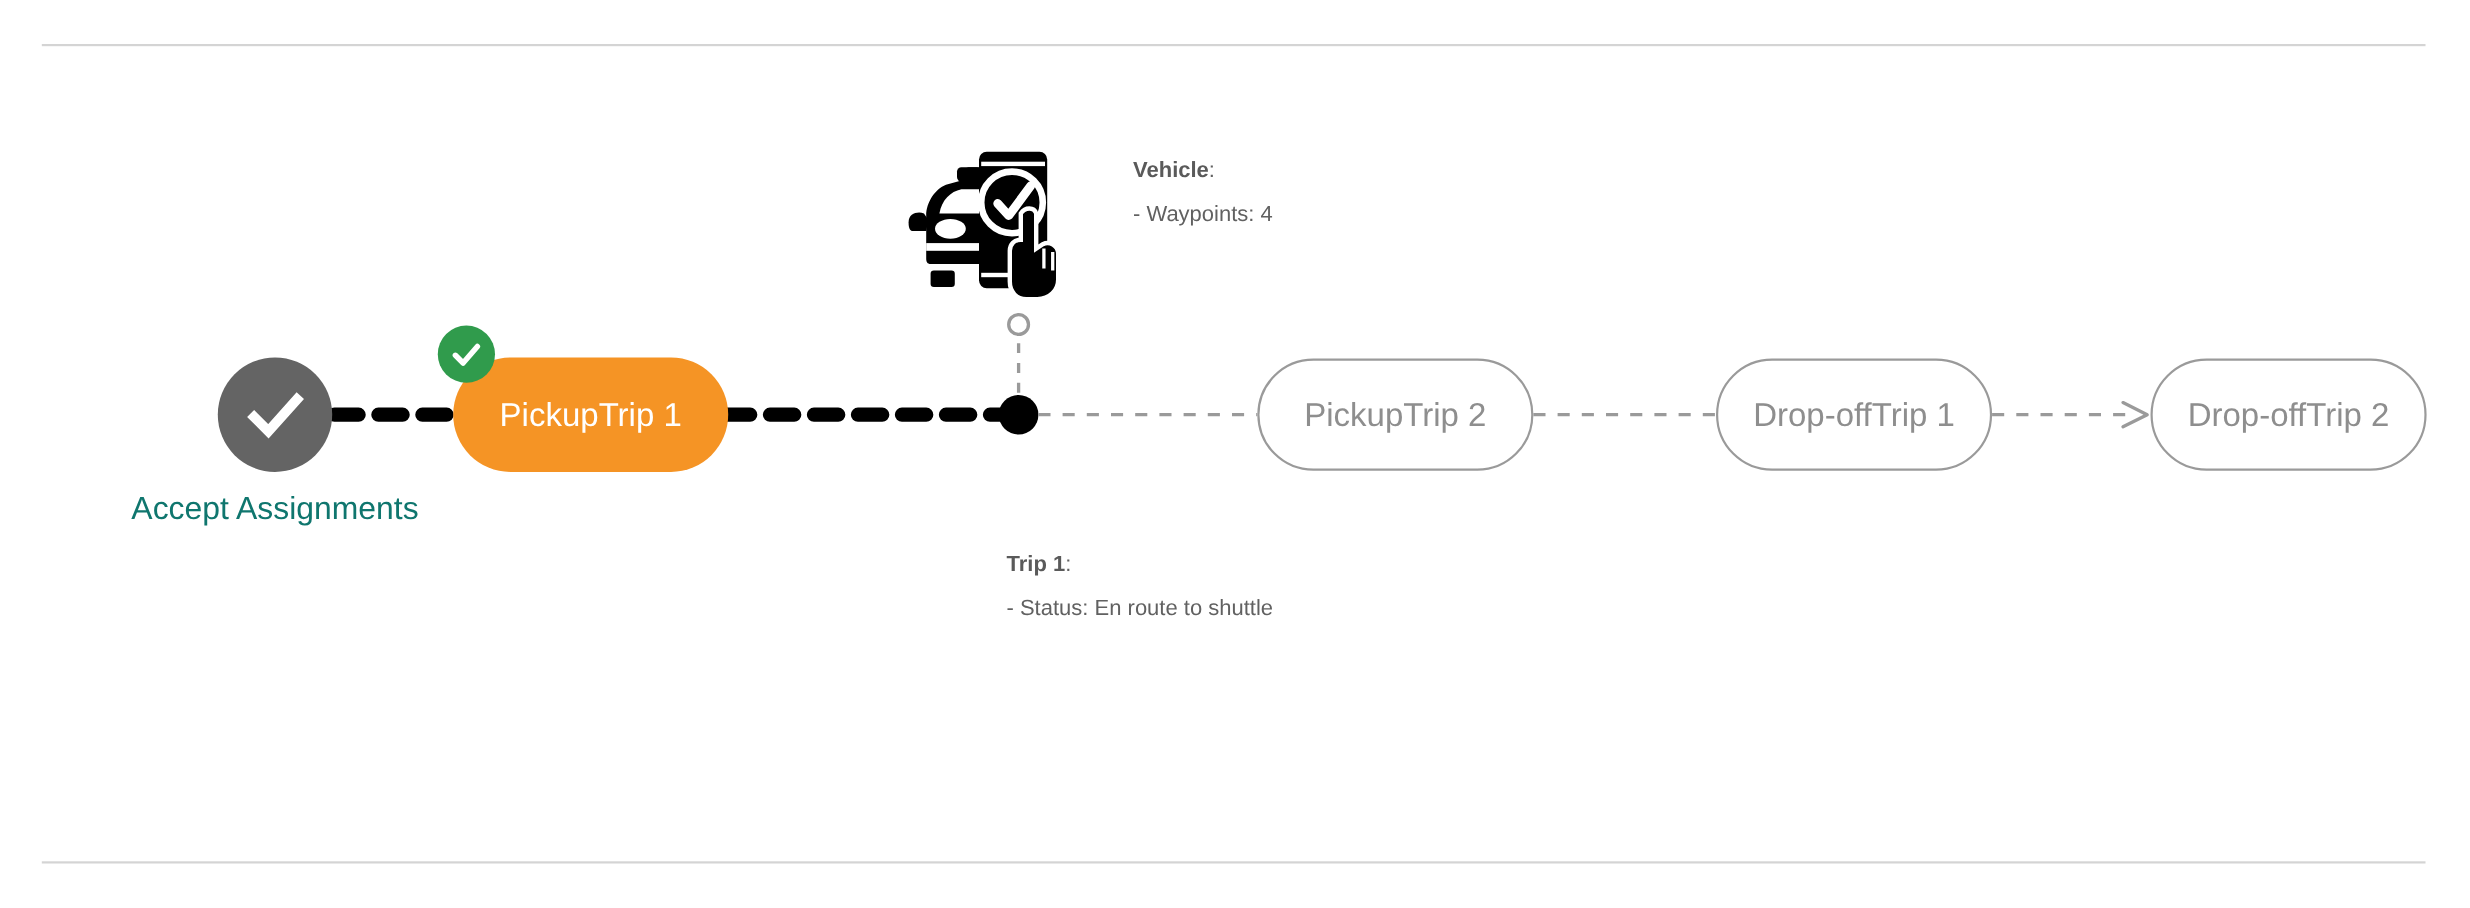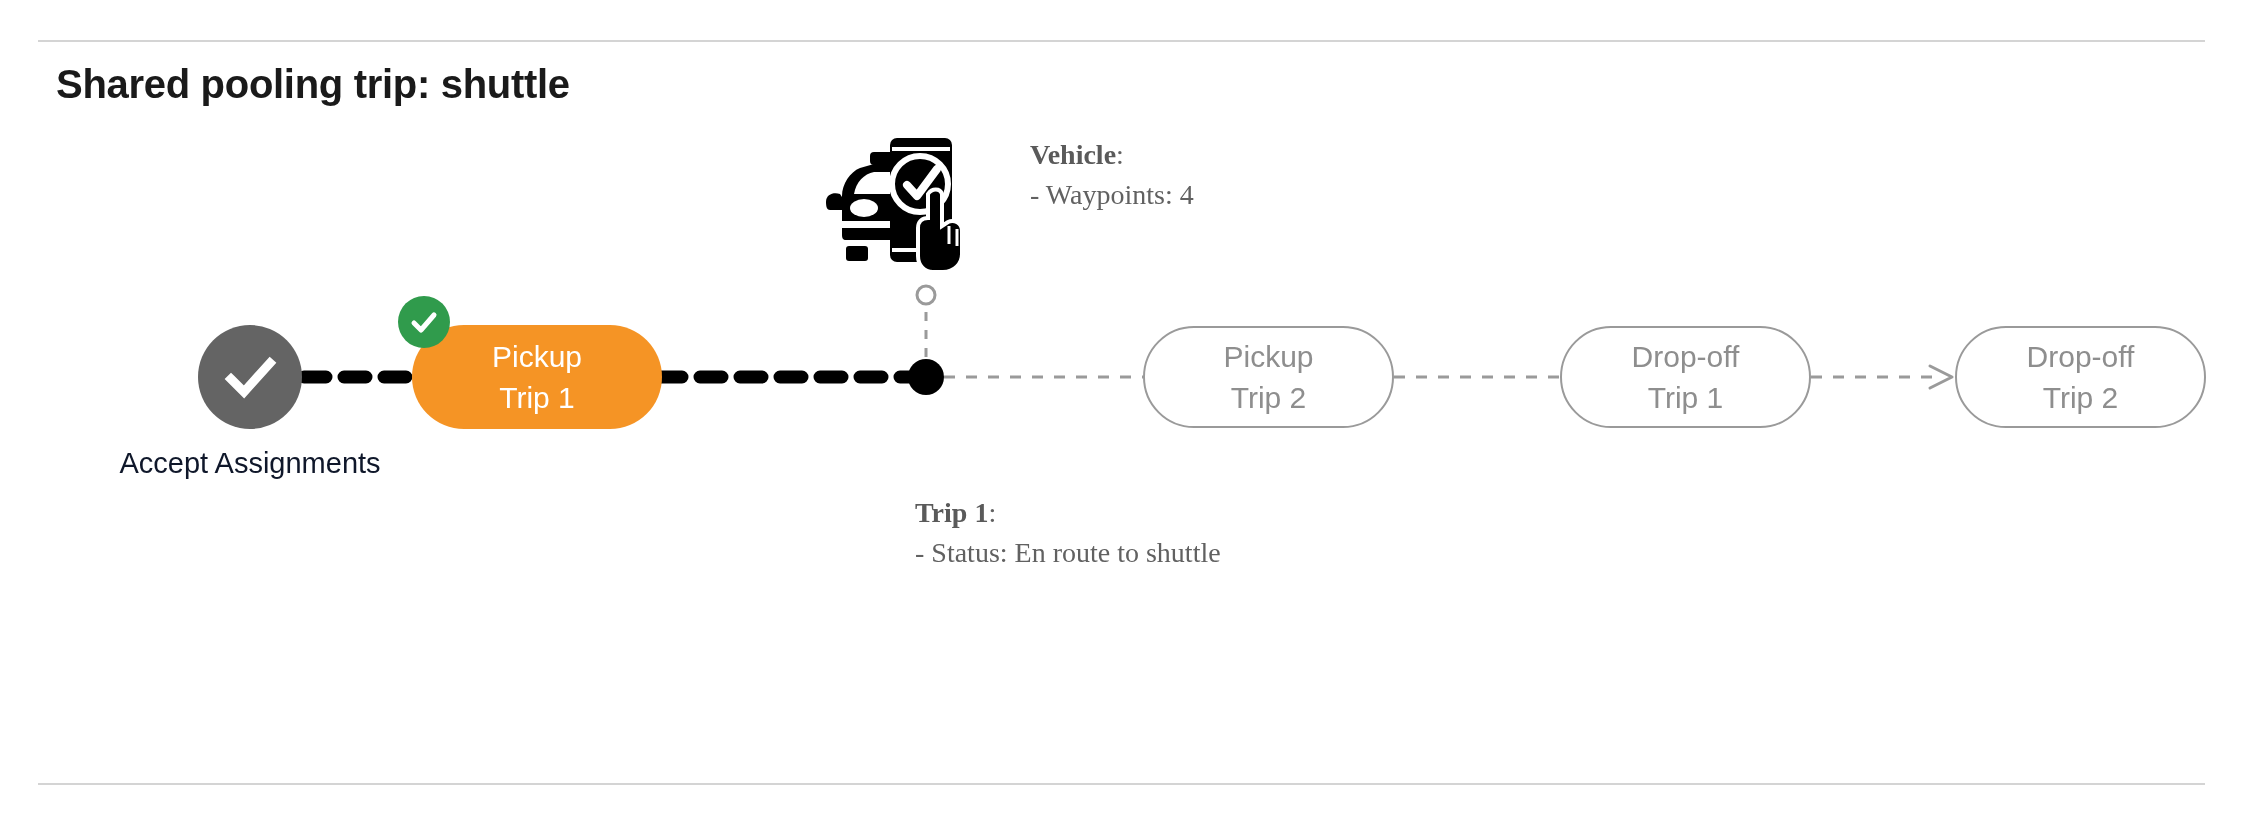--- a/index.html
+++ b/index.html
@@ -70,30 +70,30 @@
   .accept-node svg { display: block; }
 
   .accept-label {
     position: absolute;
     left: 110px;
     top: 443px;
     width: 280px;
     text-align: center;
     font-size: 29px;
     line-height: 41px;
-    color: #0f172a;
+    color: #0f766e;
   }
 
   
   .pill {
     position: absolute;
     box-sizing: border-box;
     border-radius: 54px;
     display: flex;
-    flex-direction: column;
+    flex-direction: row;
     align-items: center;
     justify-content: center;
     font-size: 30px;
     line-height: 41px;
     white-space: nowrap;
   }
   .pill .pill-line { display: block; }
 
   .pill.active {
     background: #F59425;
@@ -133,41 +133,39 @@
     left: 812px;
     top: 122px;
     width: 160px;
     height: 152px;
   }
   .vehicle-icon svg { display: block; }
 
   
   .annot {
     position: absolute;
-    font-size: 28px;
+    font-size: 20px;
     line-height: 40px;
     color: #616161;
     white-space: nowrap;
-    font-family: Liberation Serif, serif;
   }
   .annot .hd { font-weight: bold; color: #5a5a5a; }
   .annot .row { display: block; }
 
   .annot-vehicle { left: 1030px; top: 135px; }
   .annot-trips   { left: 886px;  top: 493px; margin-left: 29px; }
 </style>
 </head>
 <body>
 
 <div class="slide">
 
   <div class="divider top"></div>
   <div class="divider bottom"></div>
 
-  <div class="page-title">Shared pooling trip: shuttle</div>
 
   <svg class="flow-svg" viewBox="0 0 2245 825" xmlns="http://www.w3.org/2000/svg">
 
     <line x1="304" y1="377" x2="414" y2="377" stroke="#000000" stroke-width="13" stroke-linecap="round" stroke-dasharray="22 18"></line>
 
     <line x1="660" y1="377" x2="922" y2="377" stroke="#000000" stroke-width="13" stroke-linecap="round" stroke-dasharray="22 18"></line>
 
     <circle cx="926" cy="377" r="18" fill="#000000"></circle>
 
     <line x1="926" y1="357" x2="926" y2="305" stroke="#9a9a9a" stroke-width="3" stroke-dasharray="9 9"></line>

